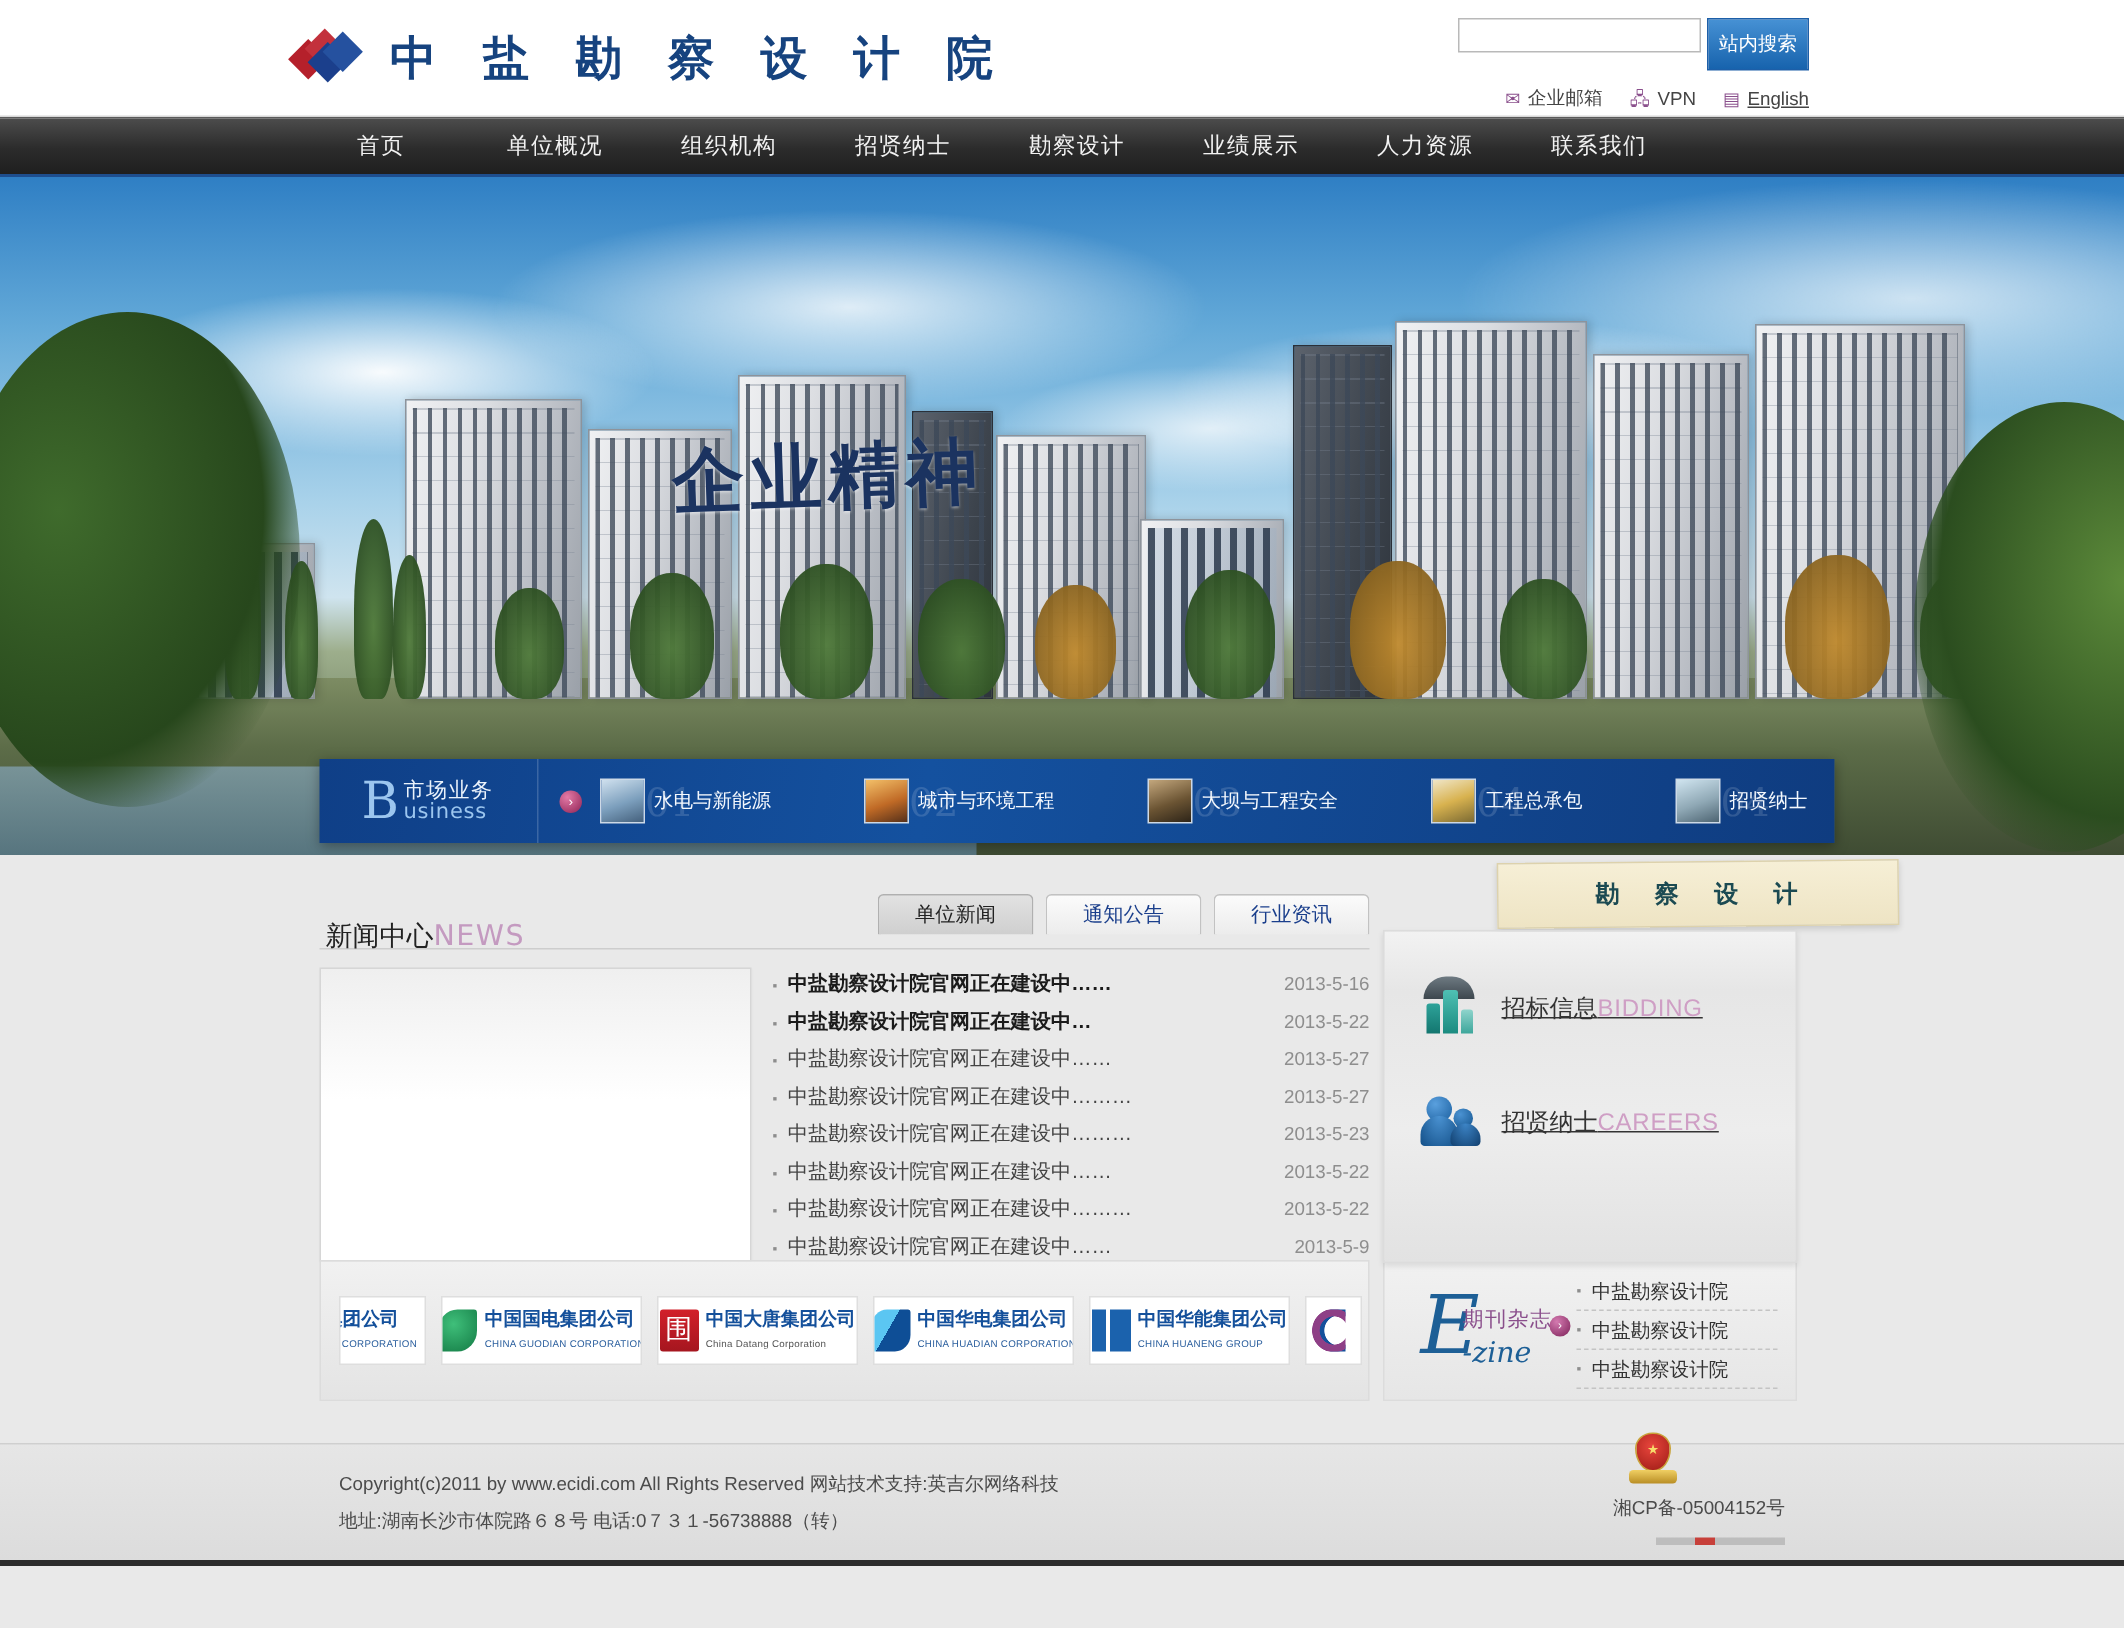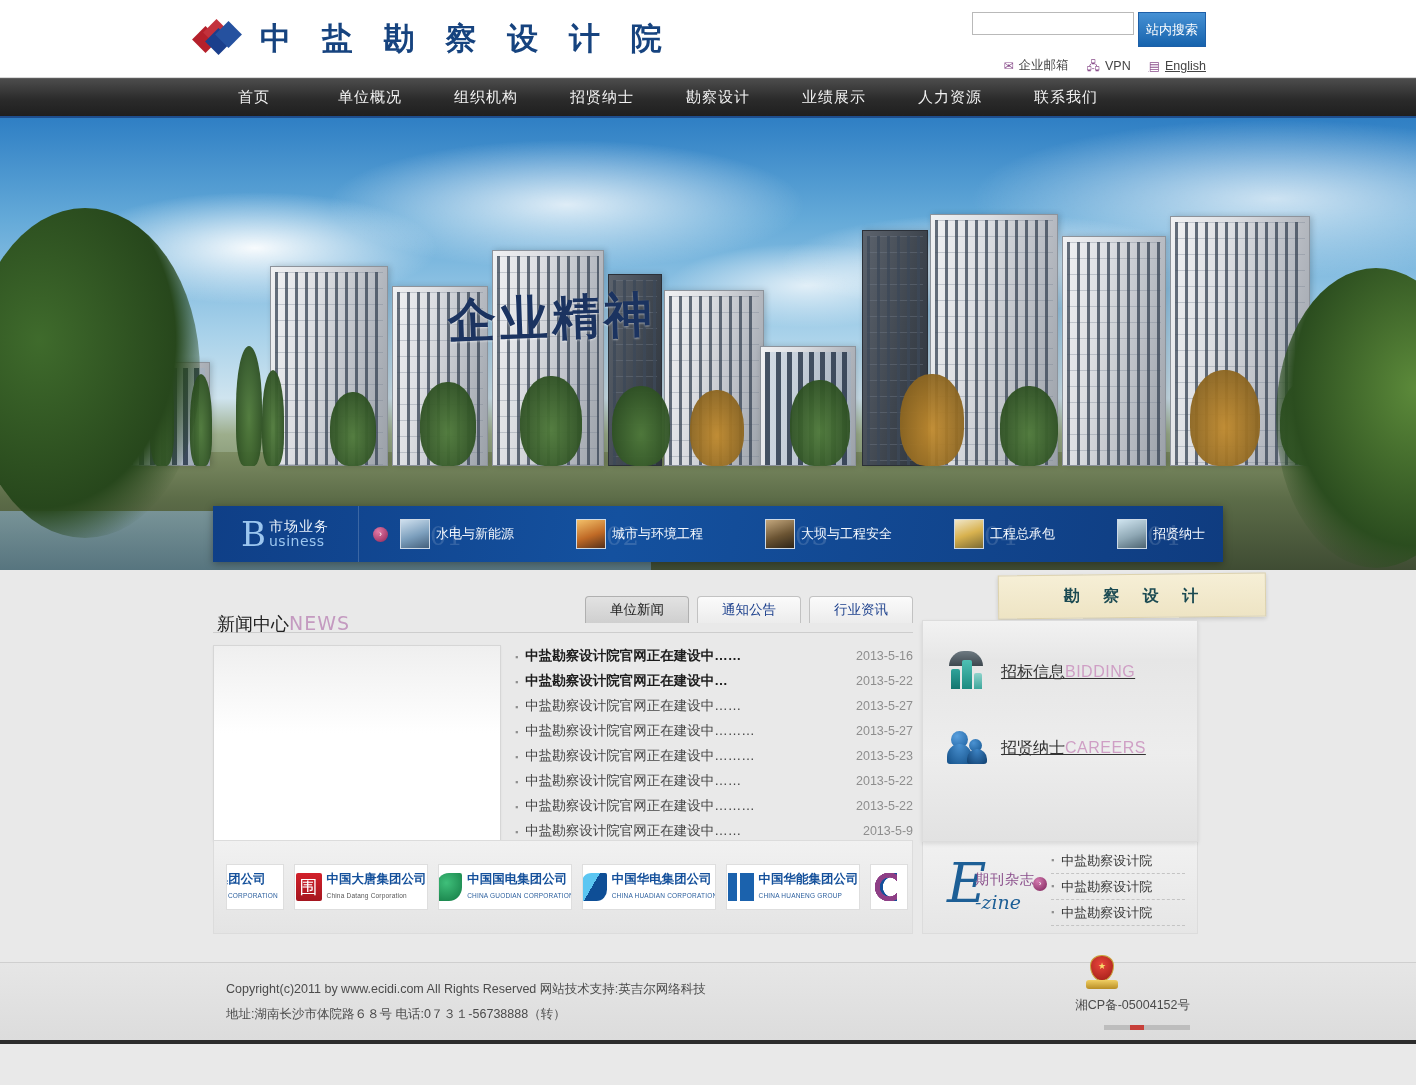--- a/index.html
+++ b/index.html
@@ -663,33 +663,33 @@
     <div class="plogo cut-left">
       <span class="plogo-body">
         <span class="ptxt">
           <span class="cn">资集团公司</span><br>
           <span class="en">TRUST CORPORATION</span>
         </span>
       </span>
     </div>
     <div class="plogo">
       <span class="plogo-body">
+        <span class="pmark guodian"></span>
+        <span class="ptxt">
+          <span class="cn">中国国电集团公司</span><br>
+          <span class="en">CHINA GUODIAN CORPORATION</span>
+        </span>
+      </span>
+    </div>
+    <div class="plogo">
+      <span class="plogo-body">
         <span class="pmark datang"></span>
         <span class="ptxt">
           <span class="cn">中国大唐集团公司</span><br>
           <span class="en gray">China Datang Corporation</span>
-        </span>
-      </span>
-    </div>
-    <div class="plogo">
-      <span class="plogo-body">
-        <span class="pmark guodian"></span>
-        <span class="ptxt">
-          <span class="cn">中国国电集团公司</span><br>
-          <span class="en">CHINA GUODIAN CORPORATION</span>
         </span>
       </span>
     </div>
     <div class="plogo">
       <span class="plogo-body">
         <span class="pmark huadian"></span>
         <span class="ptxt">
           <span class="cn">中国华电集团公司</span><br>
           <span class="en">CHINA HUADIAN CORPORATION</span>
         </span>

